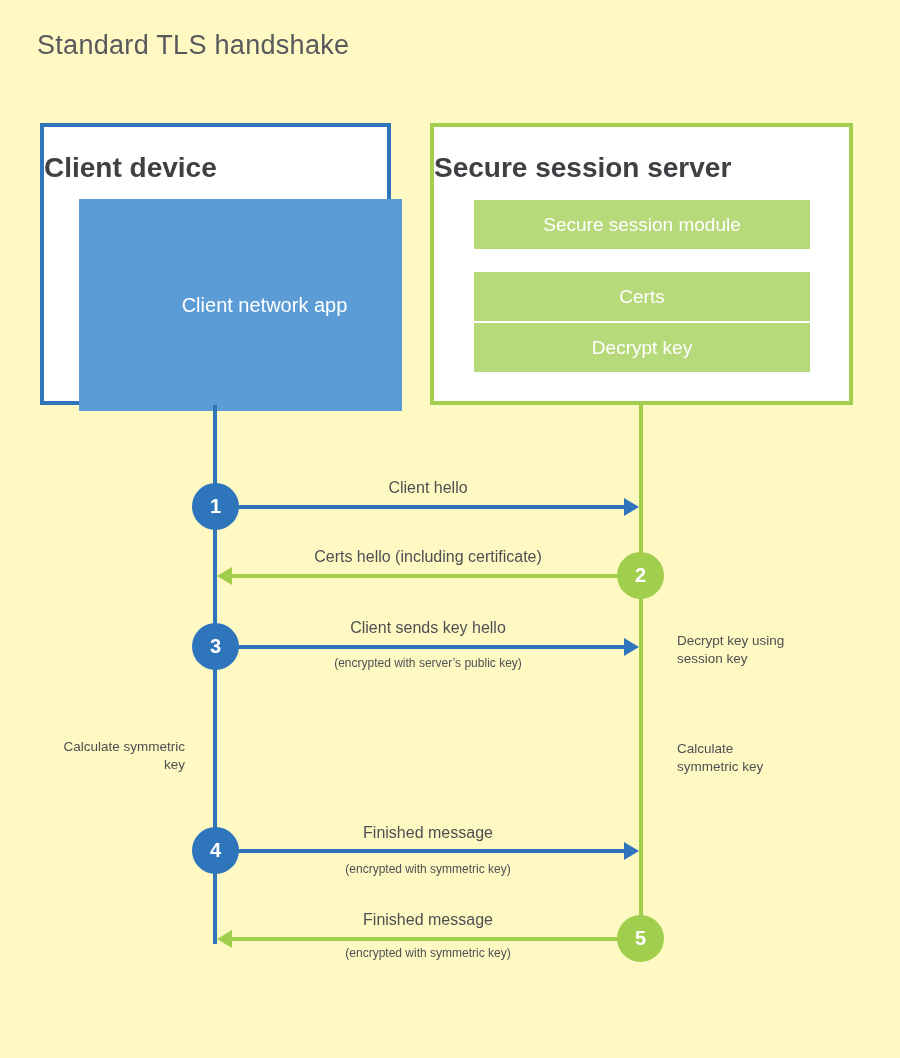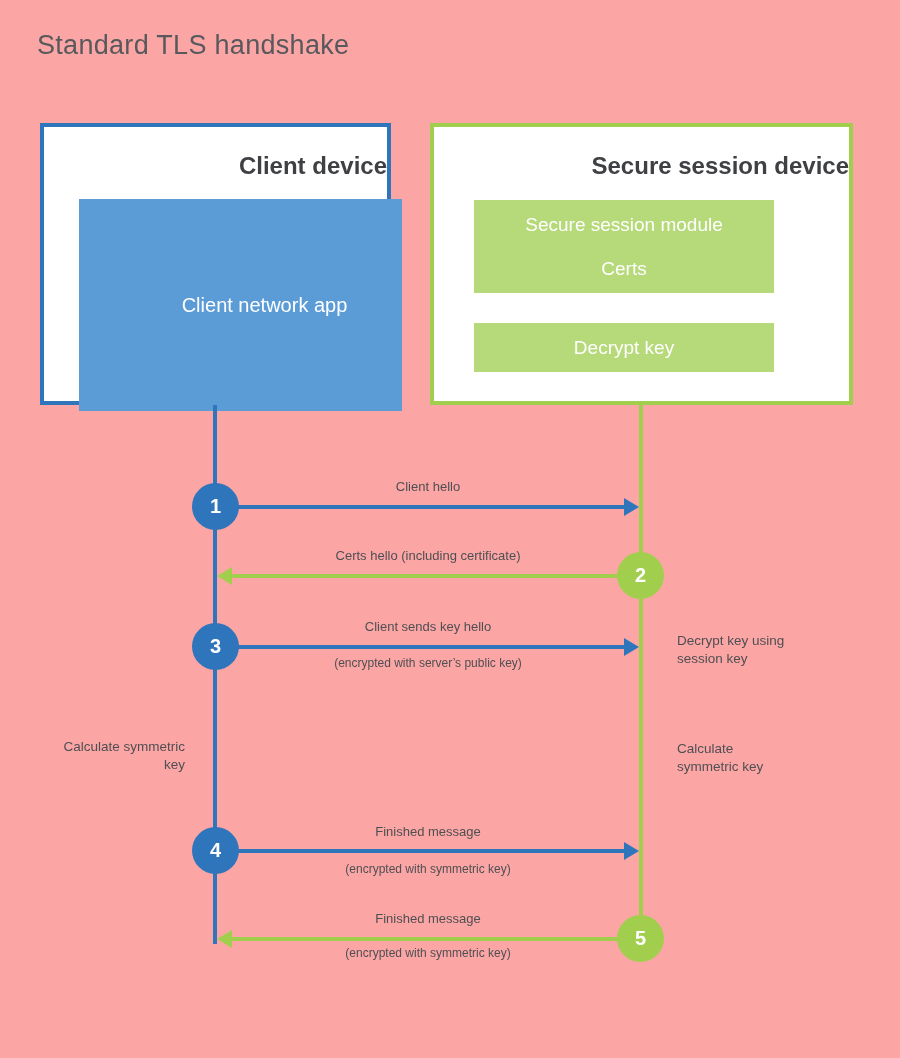--- a/index.html
+++ b/index.html
@@ -8,72 +8,72 @@
     --green: #a2ce4d;
     --green-light: #b6d97a;
     --heading: #3f4043;
     --label: #4e4f52;
     --title: #58595c;
   }
   html,body{margin:0;padding:0;background:#ffffff;}
   .canvas{
     position:relative;
     width:900px;height:1058px;
-    background:#fca5a5;
+    background:#fef9c3;
     font-family:"Liberation Sans","DejaVu Sans",sans-serif;
     overflow:hidden;
   }
   .diagram-title{
     position:absolute;left:37px;top:30px;
     font-size:27px;font-weight:300;color:var(--title);
     letter-spacing:0.3px;
   }
   .actor-box{position:absolute;top:123px;height:282px;background:#fff;box-sizing:border-box;}
   .client-box{left:40px;width:351px;border:4px solid var(--blue);}
   .server-box{left:430px;width:423px;border:4px solid var(--green);}
   .actor-title{
     position:absolute;left:0;top:25px;width:100%;
-    text-align:right;font-size:24px;font-weight:700;color:var(--heading);
+    text-align:left;font-size:28px;font-weight:700;color:var(--heading);
   }
   .app-box{
     position:absolute;left:79px;top:199px;width:275px;height:212px;
     background:var(--blue-light);
     display:flex;align-items:center;justify-content:center;padding-left:48px;
   }
   .app-box span{
     display:block;width:210px;text-align:center;
     color:#ffffff;font-size:20px;line-height:31px;
   }
   .server-bar{
-    position:absolute;left:474px;width:300px;height:49px;
+    position:absolute;left:474px;width:336px;height:49px;
     background:var(--green-light);
     display:flex;align-items:center;justify-content:center;
     color:#ffffff;font-size:19px;
   }
-  .bar-1{top:200px;} .bar-2{top:244px;} .bar-3{top:323px;}
+  .bar-1{top:200px;} .bar-2{top:272px;} .bar-3{top:323px;}
   .lifeline{position:absolute;width:4px;}
   .client-lifeline{left:213px;top:405px;height:539px;background:var(--blue);}
   .server-lifeline{left:639px;top:405px;height:540px;background:var(--green);}
   .step-circle{
     position:absolute;width:47px;height:47px;border-radius:50%;
     display:flex;align-items:center;justify-content:center;
     color:#ffffff;font-size:20px;font-weight:700;z-index:3;
   }
   .circle-blue{background:var(--blue);}
   .circle-green{background:var(--green);}
   .arrow-line{position:absolute;height:4px;z-index:2;}
   .line-blue{background:var(--blue);}
   .line-green{background:var(--green);}
   .arrow-head{position:absolute;width:0;height:0;z-index:2;
     border-top:9px solid transparent;border-bottom:9px solid transparent;}
   .head-right-blue{border-left:15px solid var(--blue);}
   .head-left-green{border-right:15px solid var(--green);}
   .msg-label{
     position:absolute;left:218px;width:420px;text-align:center;
-    font-size:13px;color:var(--label);
+    font-size:16px;color:var(--label);
   }
   .msg-sub{
     position:absolute;left:218px;width:420px;text-align:center;
     font-size:12px;color:var(--label);
   }
   .side-note{
     position:absolute;font-size:13.5px;line-height:17.5px;color:var(--label);
   }
   .note-decrypt{left:677px;top:632px;width:130px;text-align:left;}
   .note-calc-left{left:45px;top:738px;width:140px;text-align:right;}
@@ -87,21 +87,21 @@
   <div class="diagram-title">Standard TLS handshake</div>
 
   <div class="actor-box client-box">
     <div class="actor-title">Client device</div>
   </div>
   <div class="app-box">
     <span>Client network app</span>
   </div>
 
   <div class="actor-box server-box">
-    <div class="actor-title">Secure session device</div>
+    <div class="actor-title">Secure session server</div>
   </div>
   <div class="server-bar bar-1">
     <span>Secure session module</span>
   </div>
   <div class="server-bar bar-2">
     <span>Certs</span>
   </div>
   <div class="server-bar bar-3">
     <span>Decrypt key</span>
   </div>

